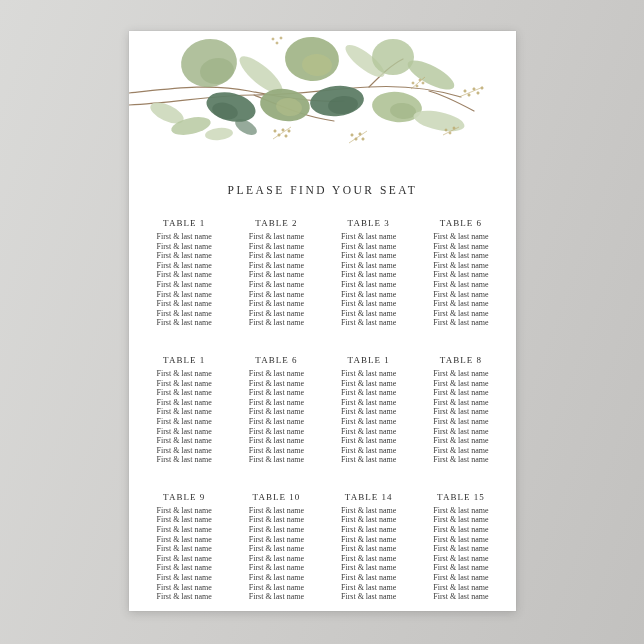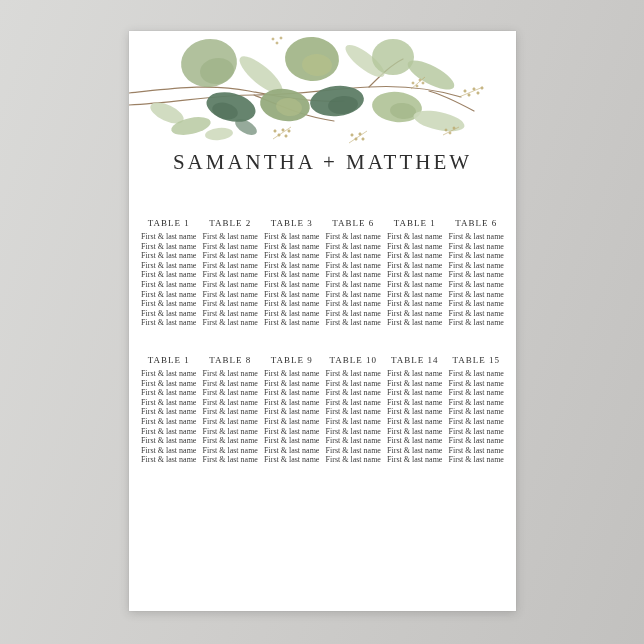--- a/index.html
+++ b/index.html
@@ -51,21 +51,21 @@
     letter-spacing: 2.5px;
     color: var(--text-color);
     white-space: nowrap;
   }
   .tables-grid {
     position: absolute;
     top: 186px;
     left: 10px;
     right: 10px;
     display: grid;
-    grid-template-columns: repeat(6, 1fr);
+    grid-template-columns: repeat(4, 1fr);
     row-gap: 26px;
     column-gap: 2px;
   }
   .table-block { text-align: center; }
   .table-title {
     font-size: 9px;
     line-height: 13px;
     letter-spacing: 1px;
     color: var(--text-color);
     margin-bottom: 2px;
@@ -144,21 +144,21 @@
         <path d="M314,104 L330,96" fill="none"></path>
         <circle cx="317" cy="99" r="1.1"></circle>
           <circle cx="321" cy="102" r="1.1"></circle>
           <circle cx="325" cy="97" r="1.1"></circle>
         <circle cx="144" cy="8" r="1.1"></circle>
           <circle cx="148" cy="12" r="1.1"></circle>
           <circle cx="152" cy="7" r="1.1"></circle>
       </g>
     </svg>
 
-    <div class="title">SAMANTHA + MATTHEW</div>
+    <div class="subtitle">PLEASE FIND YOUR SEAT</div>
 
     <div class="tables-grid">
   <div class="table-block">
     <div class="table-title">TABLE 1</div>
   <div class="guest-name">First &amp; last name</div>
           <div class="guest-name">First &amp; last name</div>
           <div class="guest-name">First &amp; last name</div>
           <div class="guest-name">First &amp; last name</div>
           <div class="guest-name">First &amp; last name</div>
           <div class="guest-name">First &amp; last name</div>

